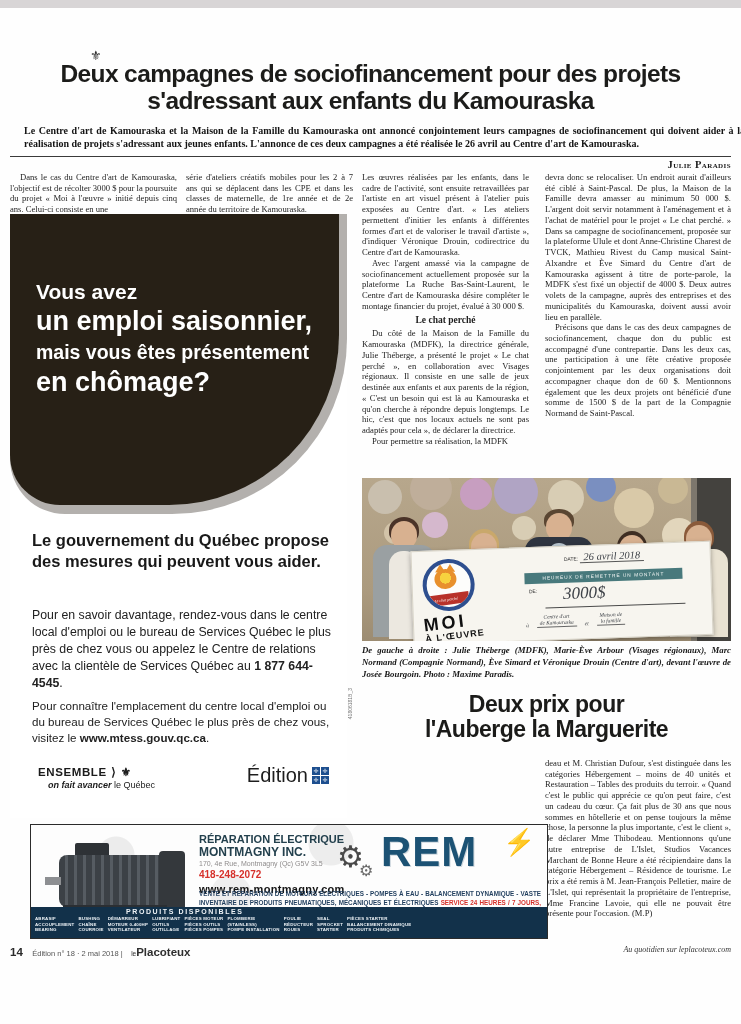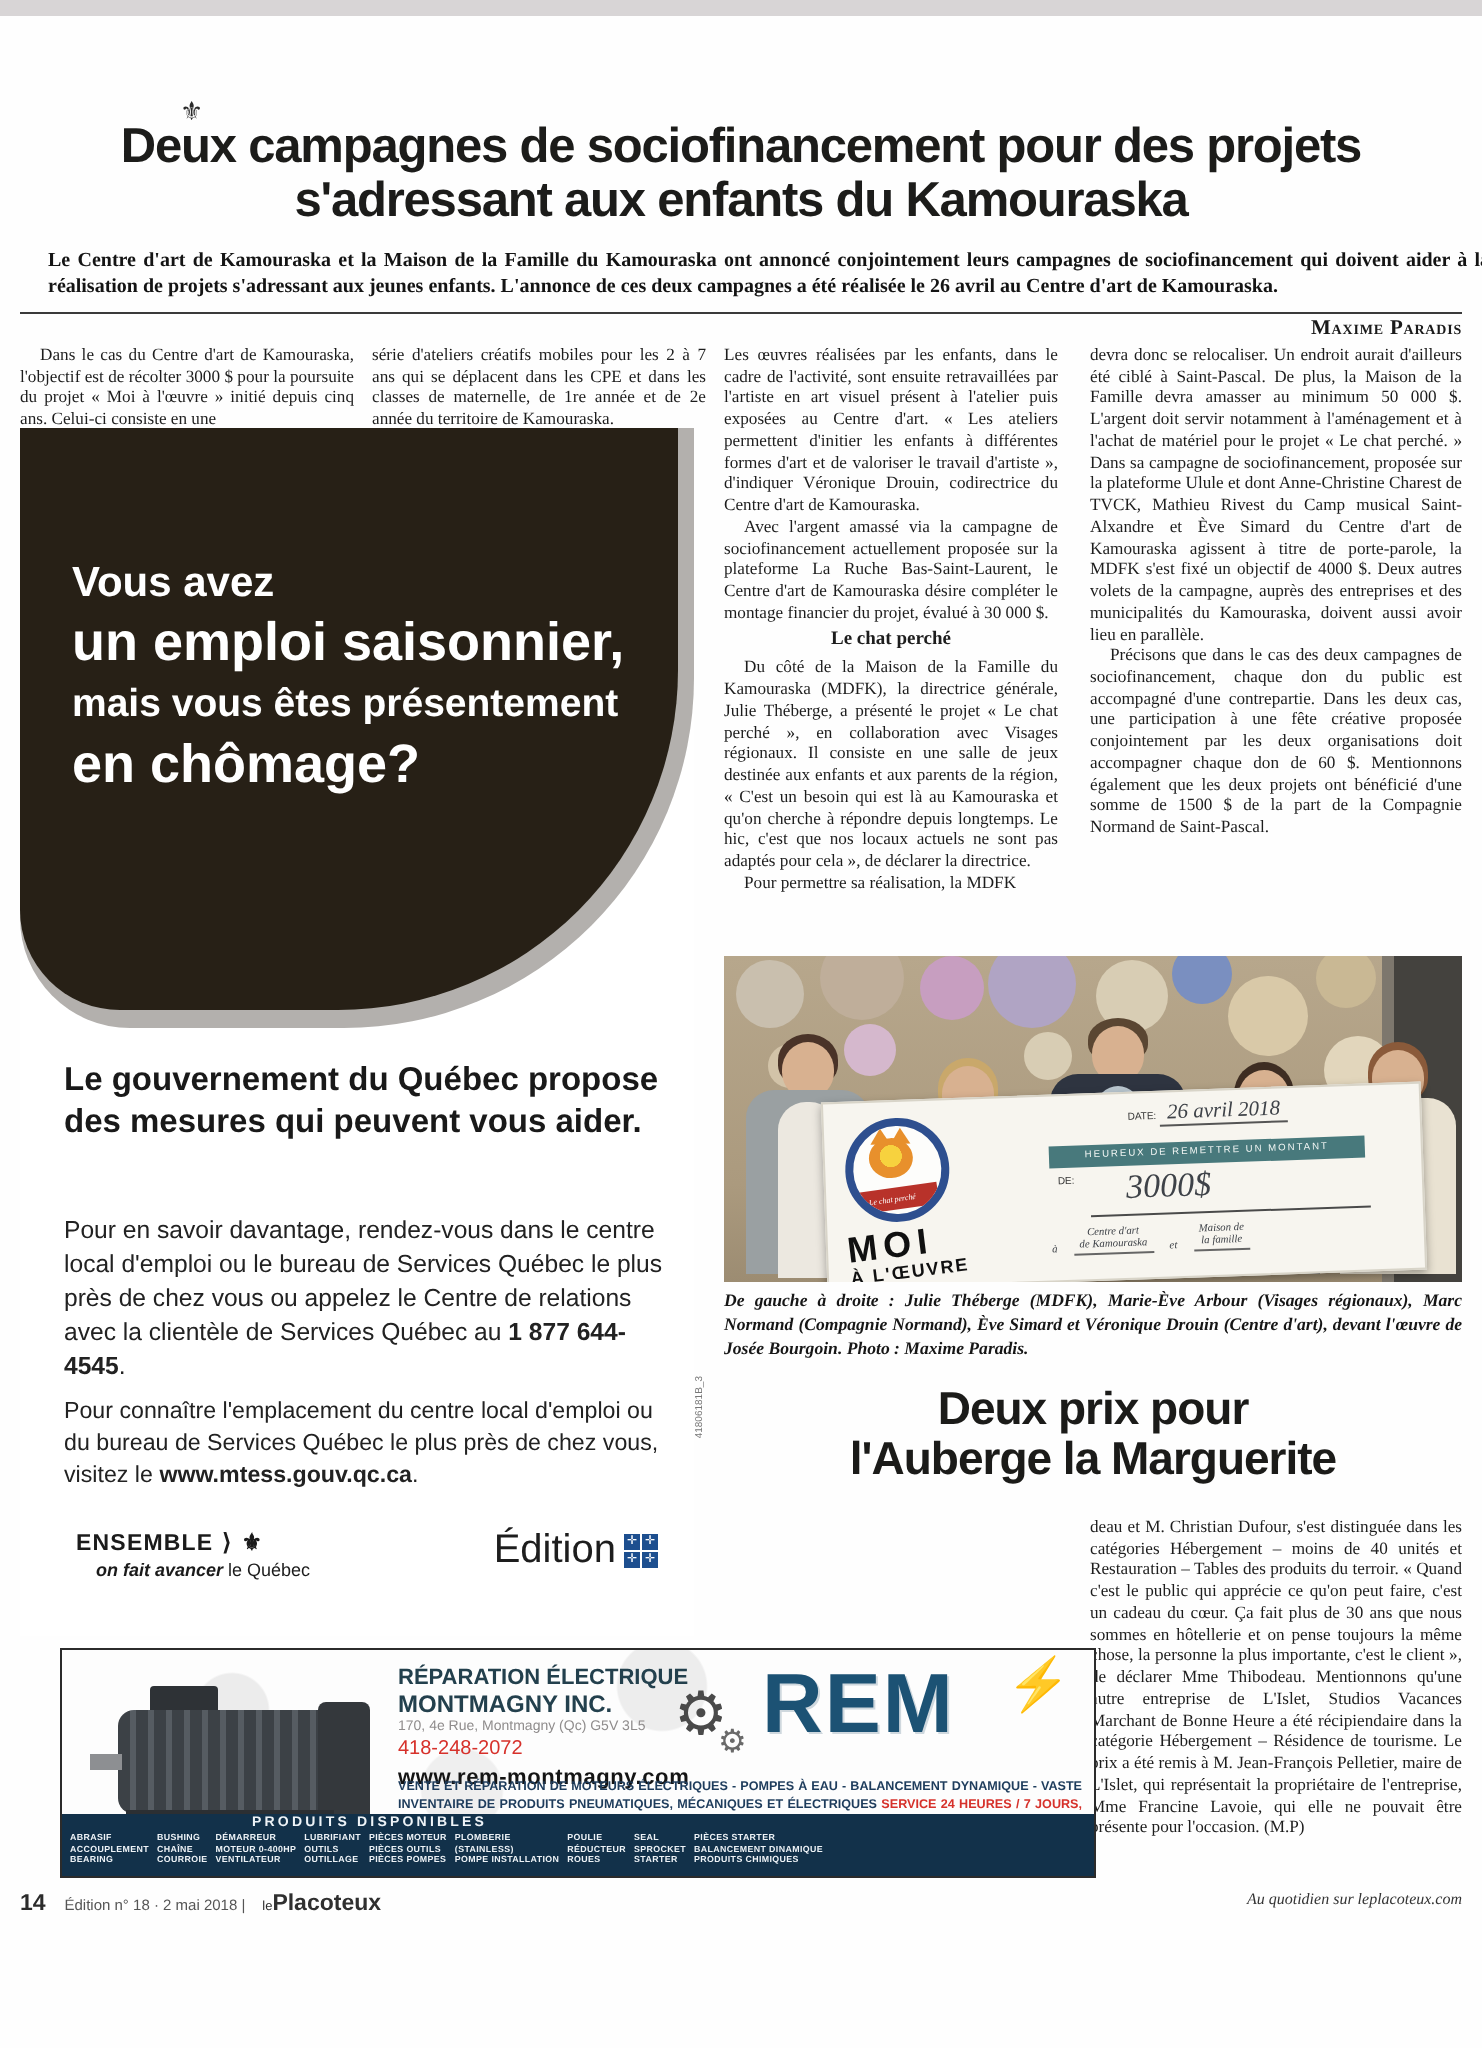--- a/index.html
+++ b/index.html
@@ -109,21 +109,21 @@
      repeating-linear-gradient(90deg,#3c4146 0 6px,#565c62 6px 9px);border-radius:8px;}
   #motor .cap{position:absolute;left:118px;top:10px;width:26px;height:60px;background:#34383c;border-radius:4px;}
   #motor .box{position:absolute;left:34px;top:2px;width:34px;height:16px;background:#2e3236;border-radius:2px;}
   #motor .foot{position:absolute;left:22px;top:64px;width:104px;height:8px;background:#2b2f33;}
   #motor .shaft{position:absolute;left:4px;top:36px;width:16px;height:8px;background:#8d8f92;}
   .remtxt{font-family:"Liberation Sans",sans-serif;margin-left:20px;}
   #rem-co{position:absolute;left:168px;top:8px;line-height:1.15;}
   #rem-co .c1{font-weight:bold;font-size:11px;color:#23404d;}
   #rem-co .c2{font-weight:bold;font-size:12px;color:#23404d;}
   #rem-co .addr{font-size:7px;color:#8f8c8c;margin-top:1px;}
-  #rem-co .tel{font-weight:normal;font-size:10px;color:#d6312b;margin-top:1px;}
+  #rem-co .tel{font-weight:bold;font-size:10px;color:#d6312b;margin-top:1px;}
   #rem-co .web{font-weight:bold;font-size:11px;color:#141414;margin-top:2px;letter-spacing:.3px;}
   #rem-logo{position:absolute;left:306px;top:6px;width:205px;height:56px;}
   #rem-gear{position:absolute;left:0px;top:8px;font-size:30px;color:#4a4a4a;}
   #rem-gear2{position:absolute;left:22px;top:30px;font-size:16px;color:#6a6a6a;}
   #rem-name{position:absolute;left:44px;top:0px;font-weight:bold;font-size:42px;letter-spacing:1px;
     color:#1c5274;line-height:1;text-shadow:1px 1px 0 #cfd8de;}
   #rem-bolt{position:absolute;left:166px;top:-4px;font-size:26px;color:#2b3036;}
   #rem-serv{position:absolute;left:168px;top:64px;width:342px;font-weight:bold;font-size:6.3px;
     line-height:1.45;color:#1e3c5c;text-align:justify;}
   #rem-serv .red{color:#d6312b;}
@@ -150,21 +150,21 @@
 
   <div class="abs" id="fleur-ornament">⚜</div>
 
   <div class="abs" id="headline">
     <span>Deux campagnes de sociofinancement pour des projets</span><br>
     <span>s'adressant aux enfants du Kamouraska</span>
   </div>
 
   <div class="abs" id="lede">Le Centre d'art de Kamouraska et la Maison de la Famille du Kamouraska ont annoncé conjointement leurs campagnes de sociofinancement qui doivent aider à la réalisation de projets s'adressant aux jeunes enfants. L'annonce de ces deux campagnes a été réalisée le 26 avril au Centre d'art de Kamouraska.</div>
   <div class="abs" id="lede-rule"></div>
-  <div class="abs" id="byline">Maxime Paradis</div>
+  <div class="abs" id="byline">Julie Paradis</div>
 
   <div class="abs bodycol" id="col1">
     <p class="ind">Dans le cas du Centre d'art de Kamouraska, l'objectif est de récolter 3000 $ pour la poursuite du projet « Moi à l'œuvre » initié depuis cinq ans. Celui-ci consiste en une</p>
   </div>
   <div class="abs bodycol" id="col2">
     <p>série d'ateliers créatifs mobiles pour les 2 à 7 ans qui se déplacent dans les CPE et dans les classes de maternelle, de 1re année et de 2e année du territoire de Kamouraska.</p>
   </div>
   <div class="abs bodycol" id="col3">
     <p>Les œuvres réalisées par les enfants, dans le cadre de l'activité, sont ensuite retravaillées par l'artiste en art visuel présent à l'atelier puis exposées au Centre d'art. « Les ateliers permettent d'initier les enfants à différentes formes d'art et de valoriser le travail d'artiste », d'indiquer Véronique Drouin, codirectrice du Centre d'art de Kamouraska.</p>
     <p class="ind">Avec l'argent amassé via la campagne de sociofinancement actuellement proposée sur la plateforme La Ruche Bas-Saint-Laurent, le Centre d'art de Kamouraska désire compléter le montage financier du projet, évalué à 30 000 $.</p>

